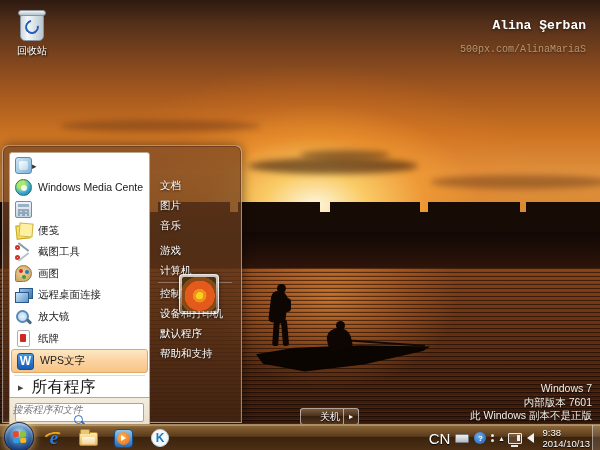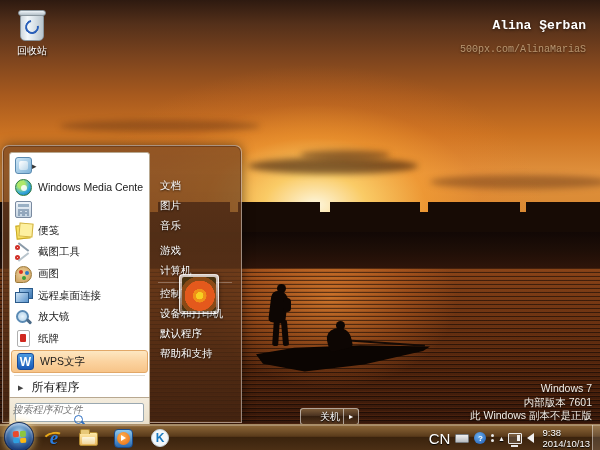--- a/index.html
+++ b/index.html
@@ -92,21 +92,21 @@
   .sm-row-hl {
     height:24px;
     background:linear-gradient(180deg, #fde7c2 0%, #fbd3a0 50%, #f7c488 100%);
     border:1px solid #e2a868; border-radius:3px; margin:0 1px;
   }
   .sm-label { font-size:10.5px; color:#1a1a1a; margin-left:6px; white-space:nowrap; overflow:hidden; flex:1; }
   .sub-arrow { font-size:9px; color:#333; }
   .sm-sep { height:1px; background:#e0dcd4; margin:2px 4px; }
   .sm-allprog { height:19px; display:flex; align-items:center; padding-left:8px; }
   .allprog-arrow { font-size:7px; color:#444; margin-right:8px; }
-  .allprog-label { font-size:12px; color:#1a1a1a; }
+  .allprog-label { font-size:16px; color:#1a1a1a; }
   .sm-search-strip {
     position:absolute; left:6px; top:252px; width:141px; height:29px;
     background:linear-gradient(180deg,#f3ecdd,#e9dfc9); border:1px solid #b8a890; border-top:none;
     display:flex; align-items:center; justify-content:center;
   }
   .search-box {
     width:129px; height:19px; background:#fff; border:1px solid #9aa8b0; border-radius:2px;
     display:flex; align-items:center; padding:0 4px;flex-direction:column;
   }
   .search-box input {

